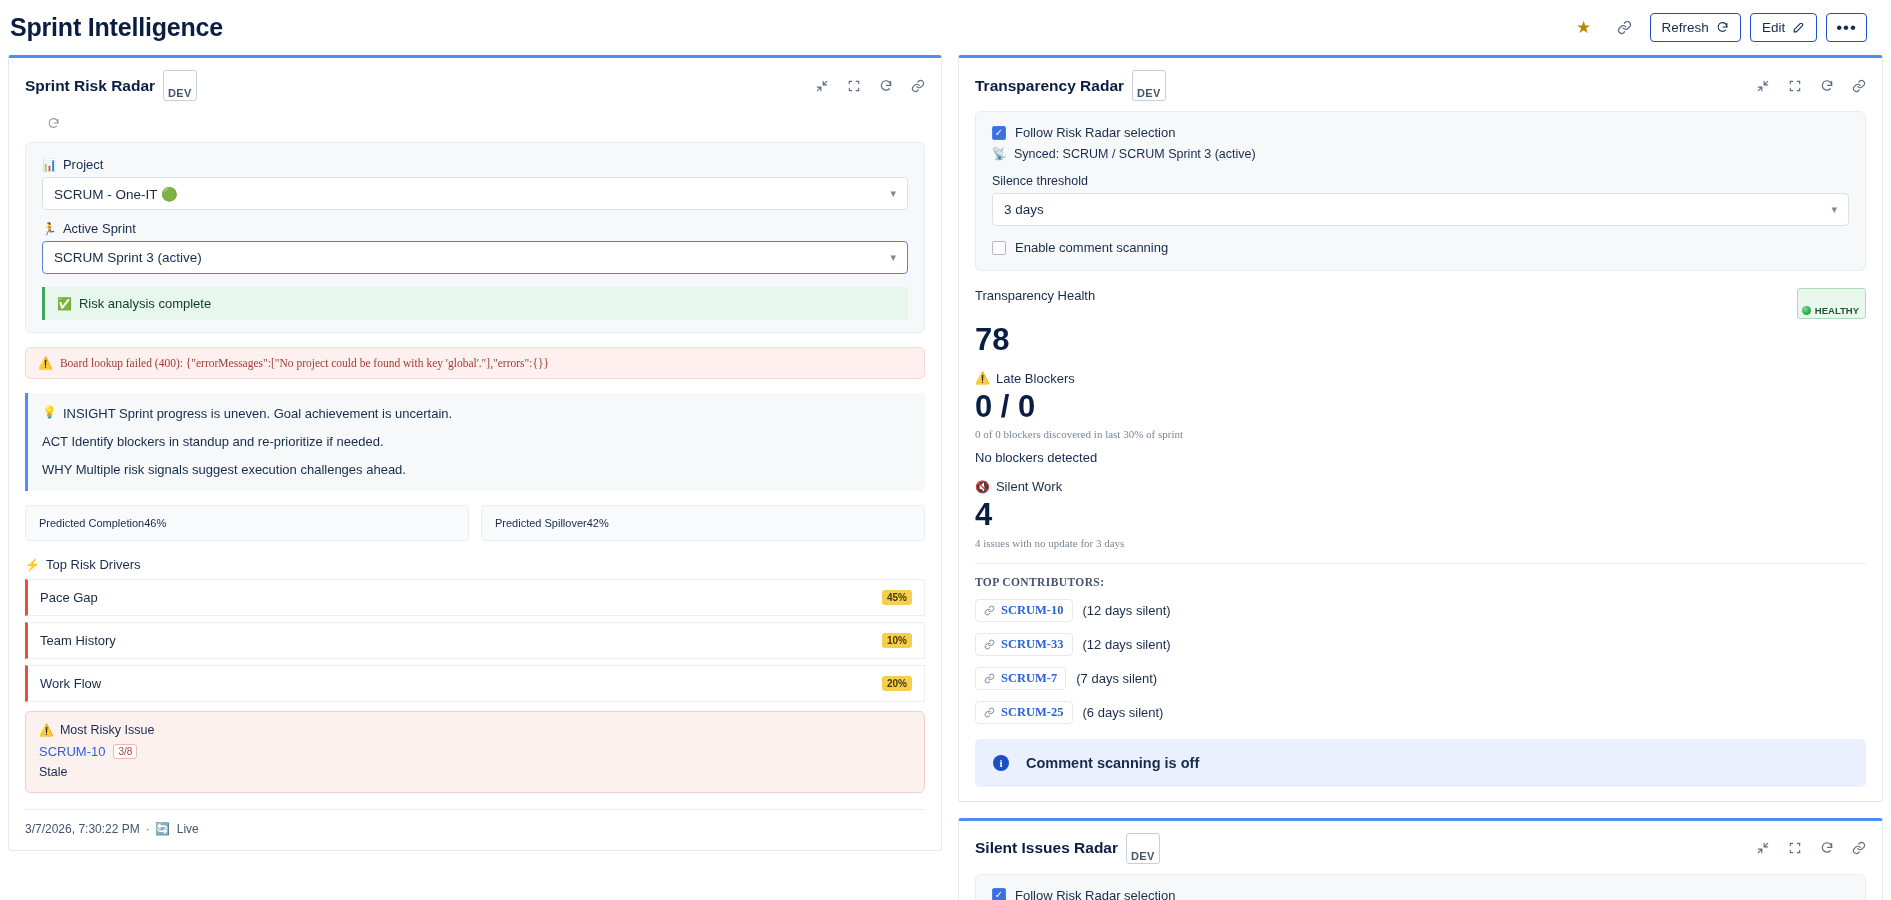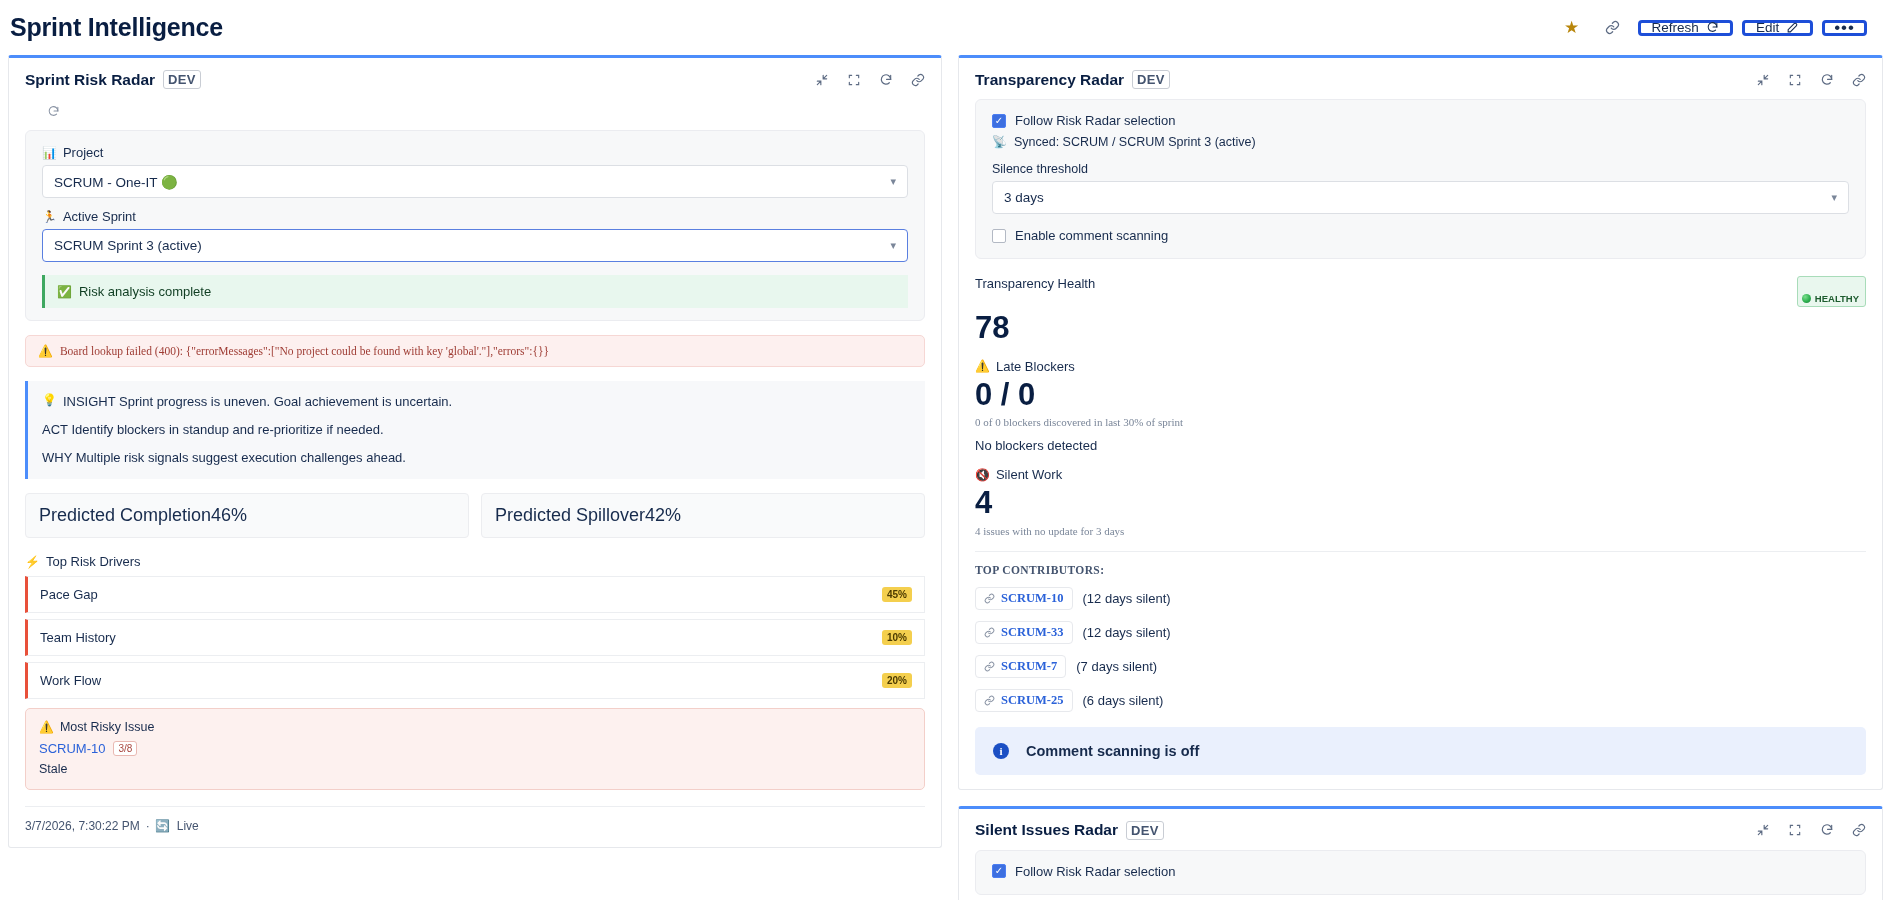--- a/index.html
+++ b/index.html
@@ -28,24 +28,24 @@
   }
   .header-actions { display: flex; align-items: center; gap: 9px; }
   .icon-btn {
     width: 32px; height: 32px;
     display: flex; align-items: center; justify-content: center;
     border-radius: 4px; cursor: pointer;
     color: #505f79;
   }
   .star-icon { color: #b8860b; font-size: 17px; }
   .btn {
-    height: 16px;
+    height: 29px;
     display: flex; align-items: center; gap: 7px;
     padding: 0 11px;
-    border: 3px solid #1d4ed8;
+    border: 1px solid #1d4ed8;
     border-radius: 4px;
     background: #fff;
     font-size: 13.5px;
     color: #172b4d;
     cursor: pointer;
     white-space: nowrap;
   }
   .btn-ellipsis { padding: 0 9px; font-size: 17px; line-height: 1; letter-spacing: 1px; }
 
   
@@ -68,23 +68,23 @@
     border-radius: 3px;
     overflow: hidden;
   }
   .panel-head {
     display: flex; align-items: center; justify-content: space-between;
     padding: 12px 16px 10px 16px;
   }
   .panel-title-wrap { display: flex; align-items: center; gap: 8px; }
   .panel-title { font-size: 15.5px; font-weight: bold; color: #091e42; }
   .dev-chip {
-    font-size: 13px; font-weight: bold; letter-spacing: .3px;
+    font-size: 11px; font-weight: bold; letter-spacing: .3px;
     border: 1px solid #c9cdd4; border-radius: 3px;
-    padding: 1px 4px 1px 4px;
+    padding: 16px 4px 1px 4px;
     color: #44546f; background: #fff;
   }
   .panel-icons { display: flex; align-items: center; gap: 18px; color: #5e6c84; }
   .pi { cursor: pointer; display: flex; align-items: center; }
 
   .panel-body { padding: 0 16px 14px 16px; }
 
   
   .mini-refresh { padding: 6px 0 12px 22px; color: #8993a4; }
   .selector-card {
@@ -162,21 +162,21 @@
   .insight-line { font-size: 13px; color: #172b4d; margin-bottom: 13px; display:flex; gap:6px; }
   .insight-line:last-child { margin-bottom: 0; }
 
   .metric-row { display: flex; gap: 12px; margin-top: 14px; }
   .metric-box {
     flex: 1;
     background: #f9fafb;
     border: 1px solid #ecedf0;
     border-radius: 4px;
     padding: 11px 13px;
-    font-size: 18px; color: #172b4d;
+    font-size: 11px; color: #172b4d;
   }
 
   .section-label {
     margin-top: 16px; margin-bottom: 7px;
     font-size: 13px; color: #172b4d;
     display: flex; align-items: center; gap: 6px;
   }
   .driver {
     display: flex; align-items: center; justify-content: space-between;
     background: #fff;

